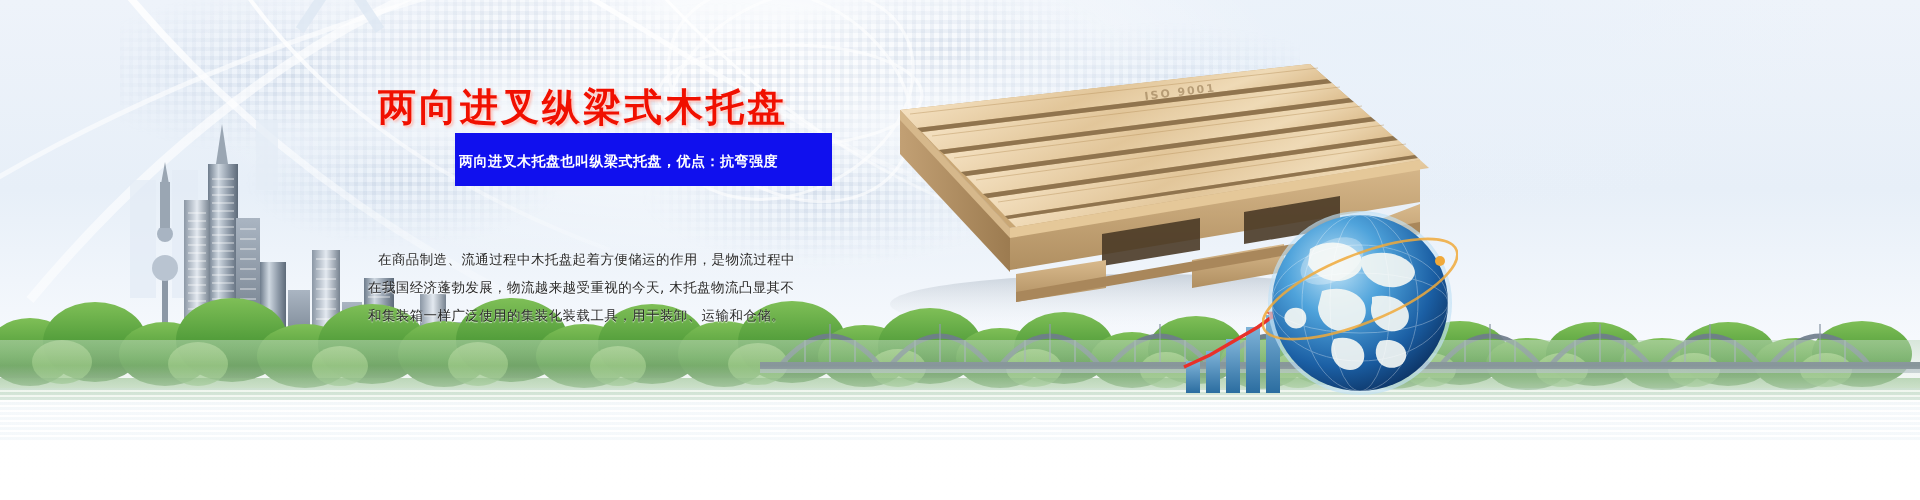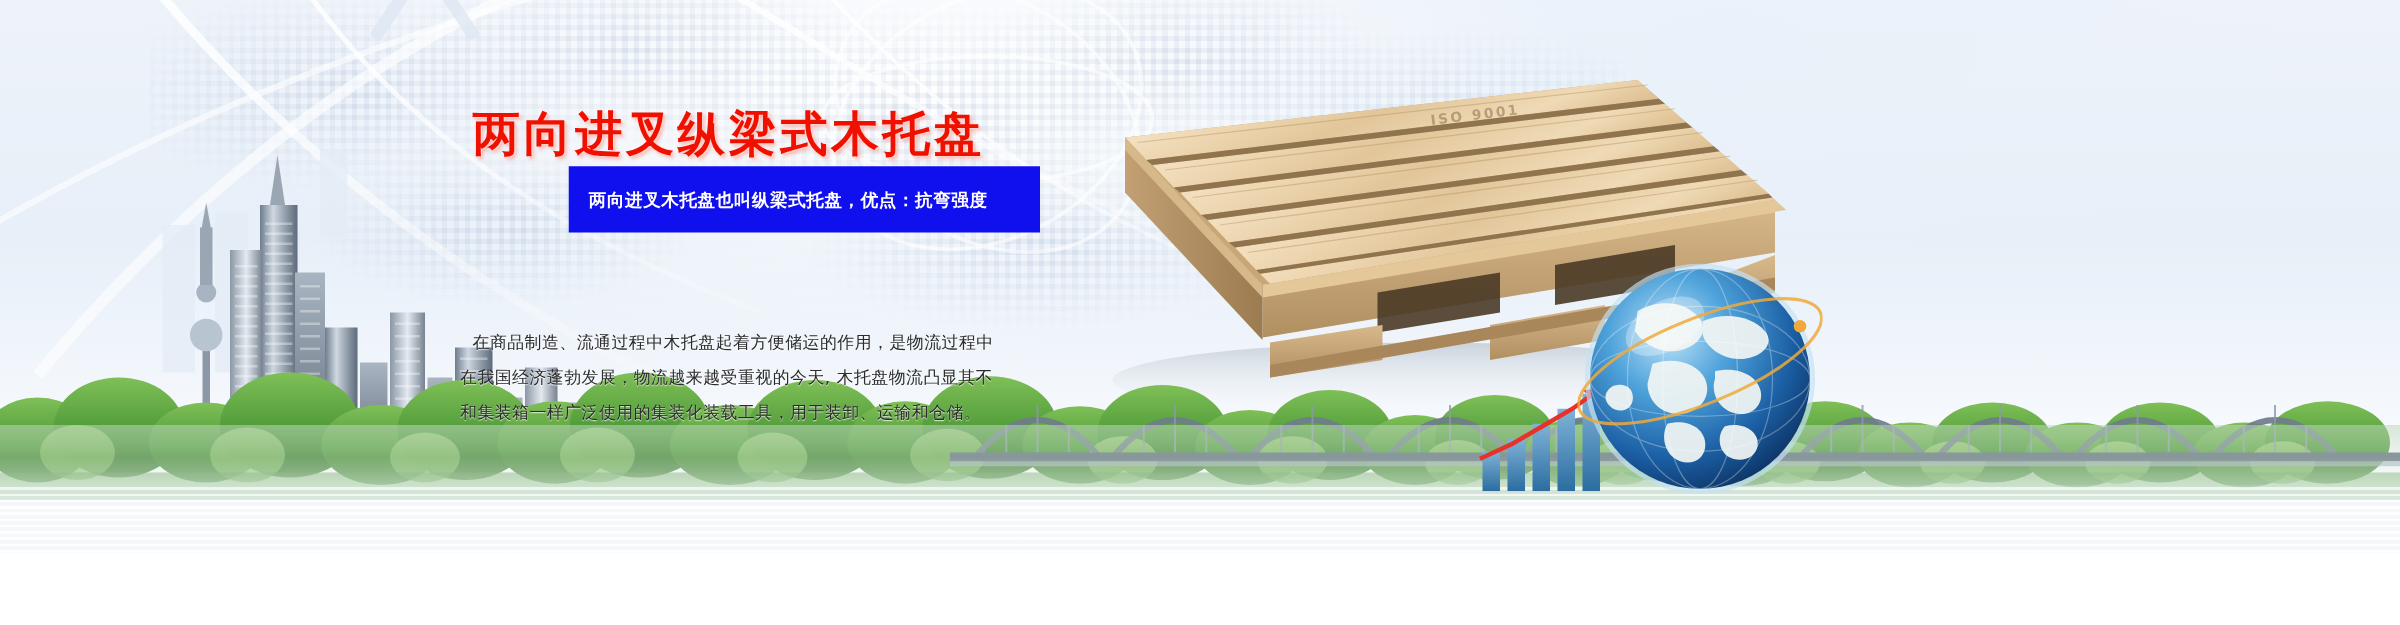--- a/index.html
+++ b/index.html
@@ -96,35 +96,34 @@
     white-space:nowrap;
     margin-top:24px;
   }
 
   .highlight-box {
     position:absolute; left:455px; top:133px;
     width:377px; height:53px;
     background:#1010ee;
     display:flex; flex-direction:column;
     justify-content:center;
-    padding:3px 8px 0 16px;
+    padding:3px 8px 0 4px;
   }
   .highlight-line {
     color:#ffffff;
     font-size:14px;
     font-weight:700;
     line-height:24px;
     letter-spacing:.5px;
     white-space:nowrap;
   }
 
   .body-copy {
     position:absolute; left:368px; top:245px;
     width:480px;
-    margin-top:15px;
   }
   .body-line {
     color:#2b2b2b;
     font-size:13.5px;
     line-height:28px;
     letter-spacing:.4px;
     white-space:nowrap;
     text-shadow:0 1px 1px rgba(255,255,255,.9);
   }
   .body-line.indent { padding-left:10px; }

